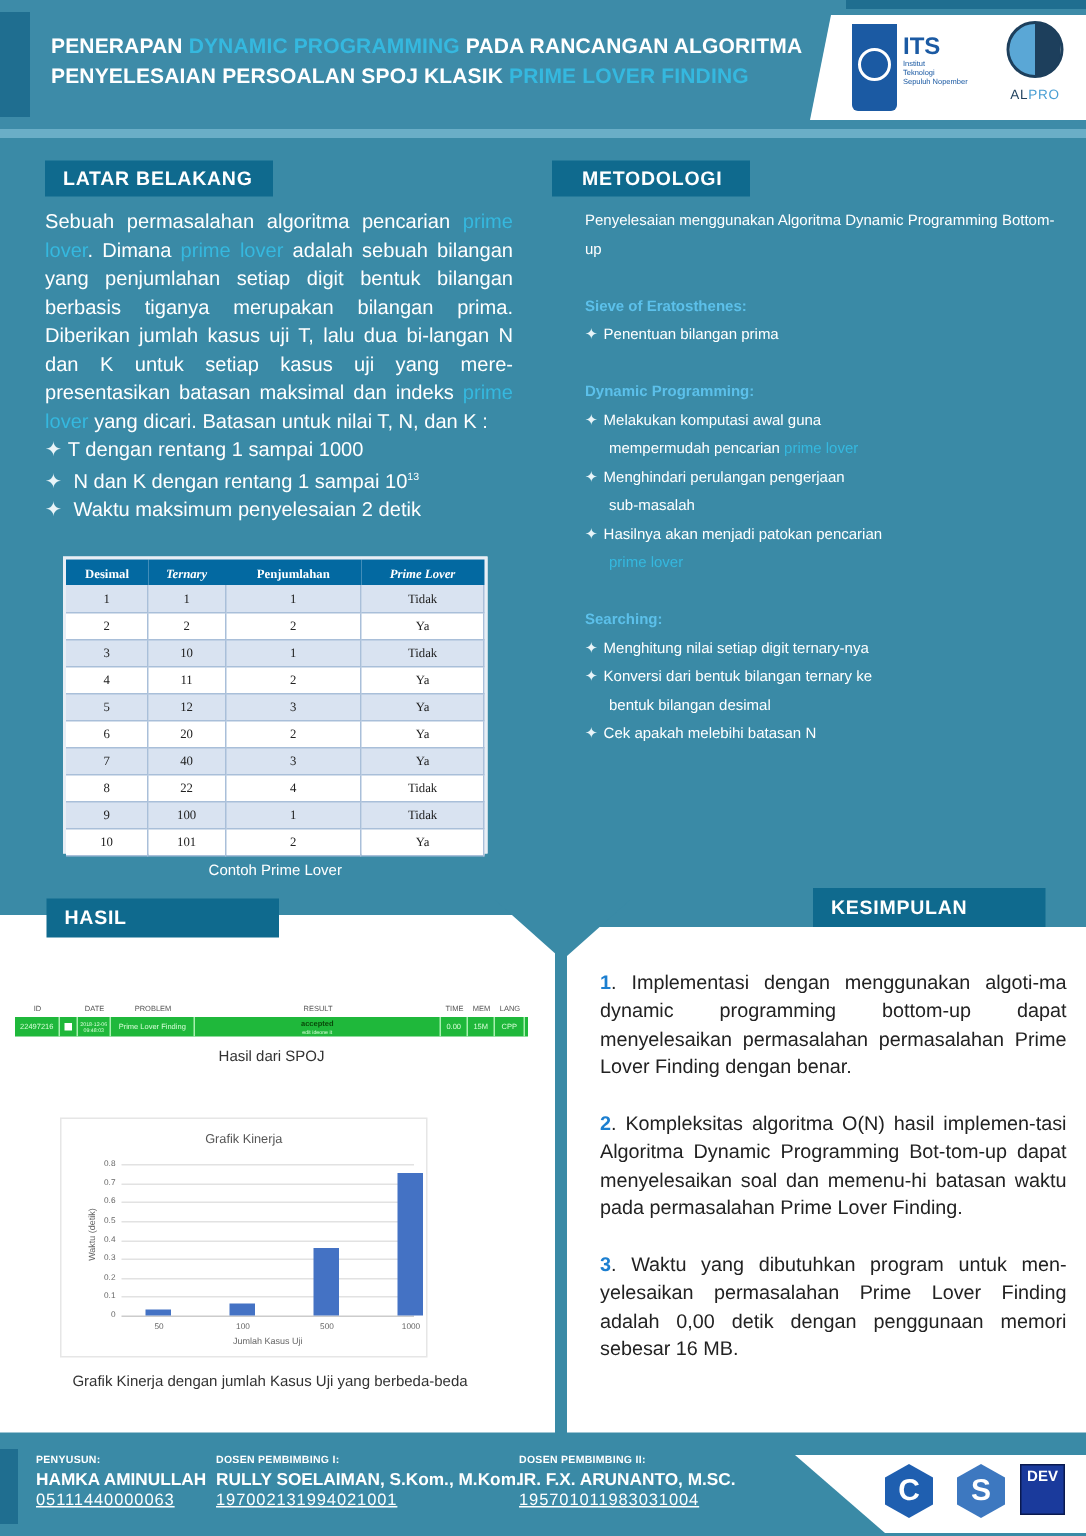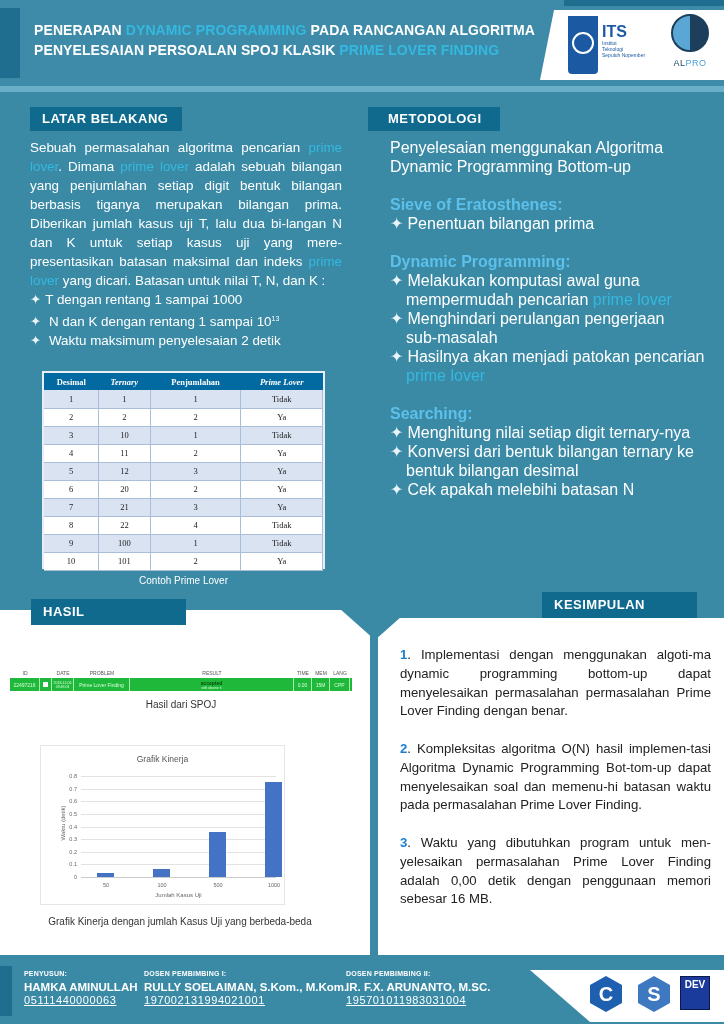--- a/index.html
+++ b/index.html
@@ -30,21 +30,21 @@
 
   .tbl-wrap { position: absolute; left: 42px; top: 371px; width: 283px; height: 198px; background: #fff; border: 2px solid #e8eef5; }
   table { width: 100%; border-collapse: collapse; font-family: "Liberation Serif", serif; font-size: 8.5px; color: #222; }
   th { background: #0369a1; color: #fff; height: 17px; font-weight: bold; }
   th.it { font-style: italic; }
   td { height: 18px; text-align: center; border-right: 1px solid #a9bfd9; border-bottom: 1px solid #a9bfd9; }
   tr:nth-child(odd) td { background: #d9e3f1; }
   tr:nth-child(even) td { background: #fff; }
   .caption { position: absolute; color: #fff; font-size: 10px; text-align: center; }
 
-  .met-text { position: absolute; left: 390px; top: 138px; width: 320px; font-size: 16px; line-height: 19px; color: #fff; }
+  .met-text { position: absolute; left: 390px; top: 138px; width: 320px; font-size: 10px; line-height: 19px; color: #fff; }
   .sub-h { color: #5cc0ea; font-weight: bold; margin-top: 19px; }
   .indent { padding-left: 16px; display: block; }
 
   .white-left { position: absolute; left: 0; top: 610px; width: 370px; height: 345px; background: #fff; }
   .white-right { position: absolute; left: 378px; top: 610px; width: 346px; height: 345px; background: #fff; }
   .v-notch { position: absolute; left: 330px; top: 600px; width: 90px; height: 40px; background: #3a8aa6; clip-path: polygon(0 0, 100% 0, 50% 100%); }
   .v-stem { position: absolute; left: 371px; top: 630px; width: 7px; height: 325px; background: #3a8aa6; }
   .right-top-gap { position: absolute; left: 378px; top: 600px; width: 346px; height: 18px; background: #3a8aa6; clip-path: polygon(30px 0,100% 0,100% 100%, 0 100%); }
 
   .spoj { position: absolute; left: 10px; top: 668px; width: 342px; font-size: 5px; color: #555; }
@@ -163,21 +163,21 @@
           <td>Ya</td>
         </tr>
       <tr>
           <td>6</td>
           <td>20</td>
           <td>2</td>
           <td>Ya</td>
         </tr>
       <tr>
           <td>7</td>
-          <td>21</td>
+          <td>40</td>
           <td>3</td>
           <td>Ya</td>
         </tr>
       <tr>
           <td>8</td>
           <td>22</td>
           <td>4</td>
           <td>Tidak</td>
         </tr>
       <tr>

